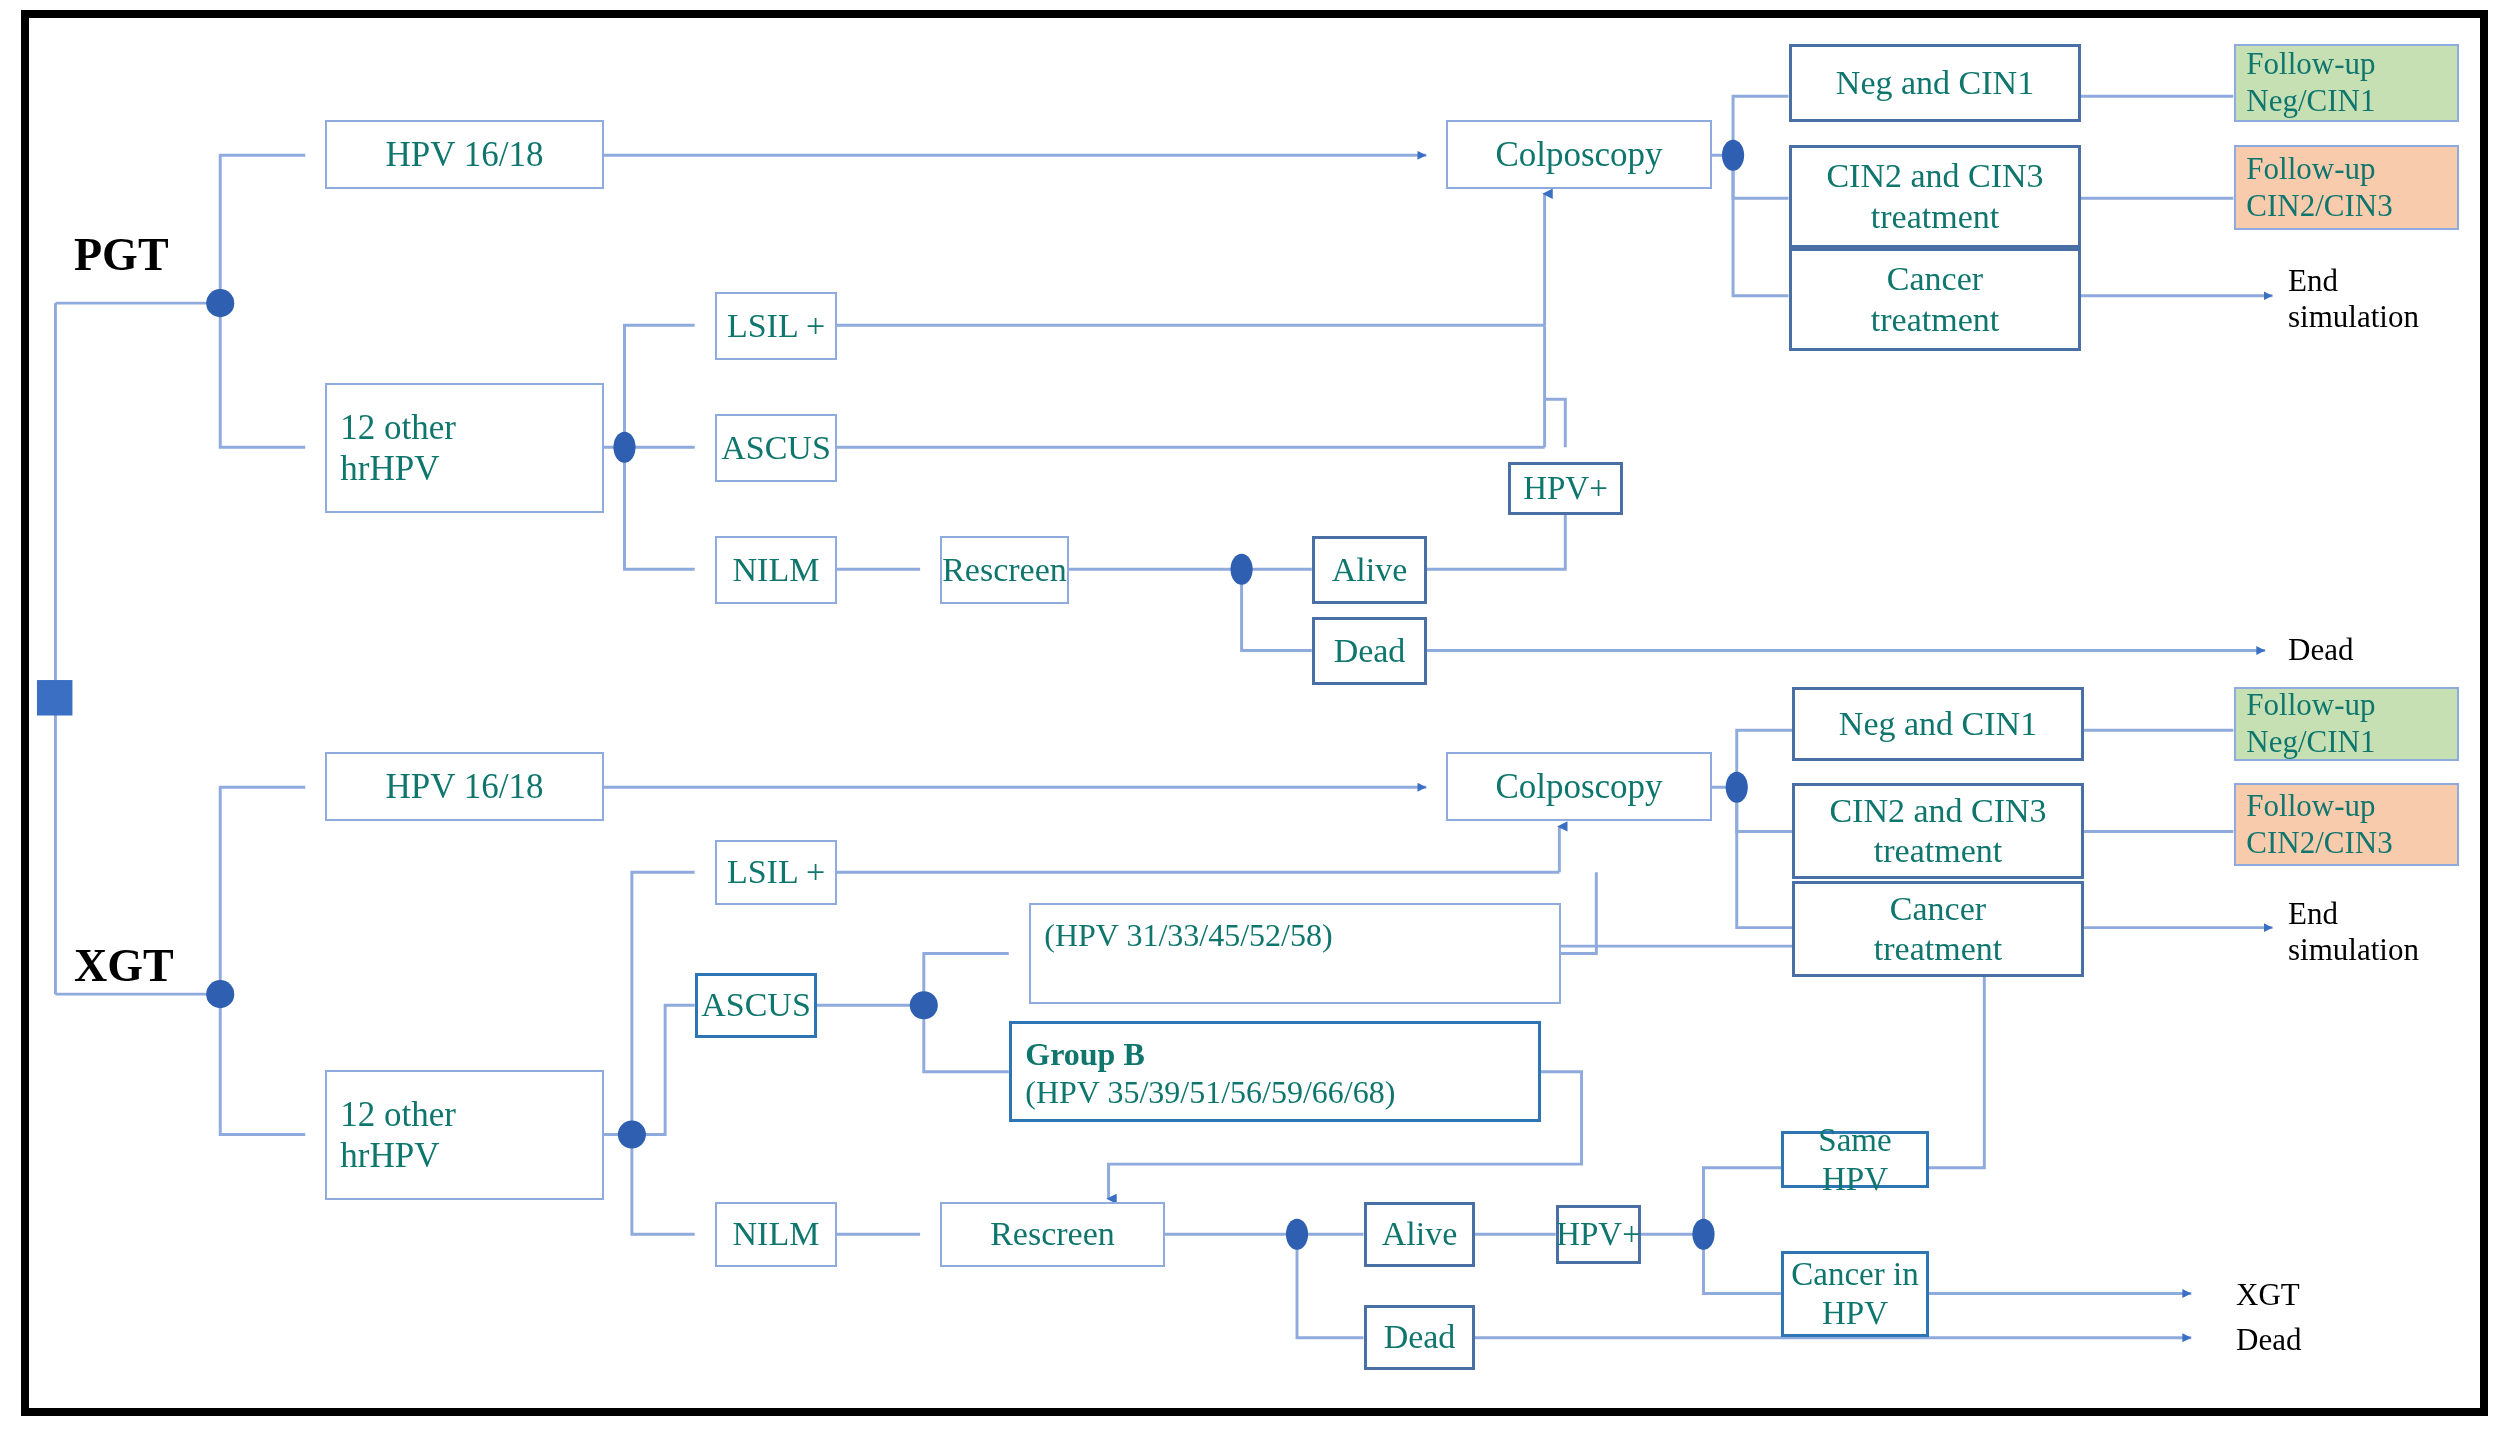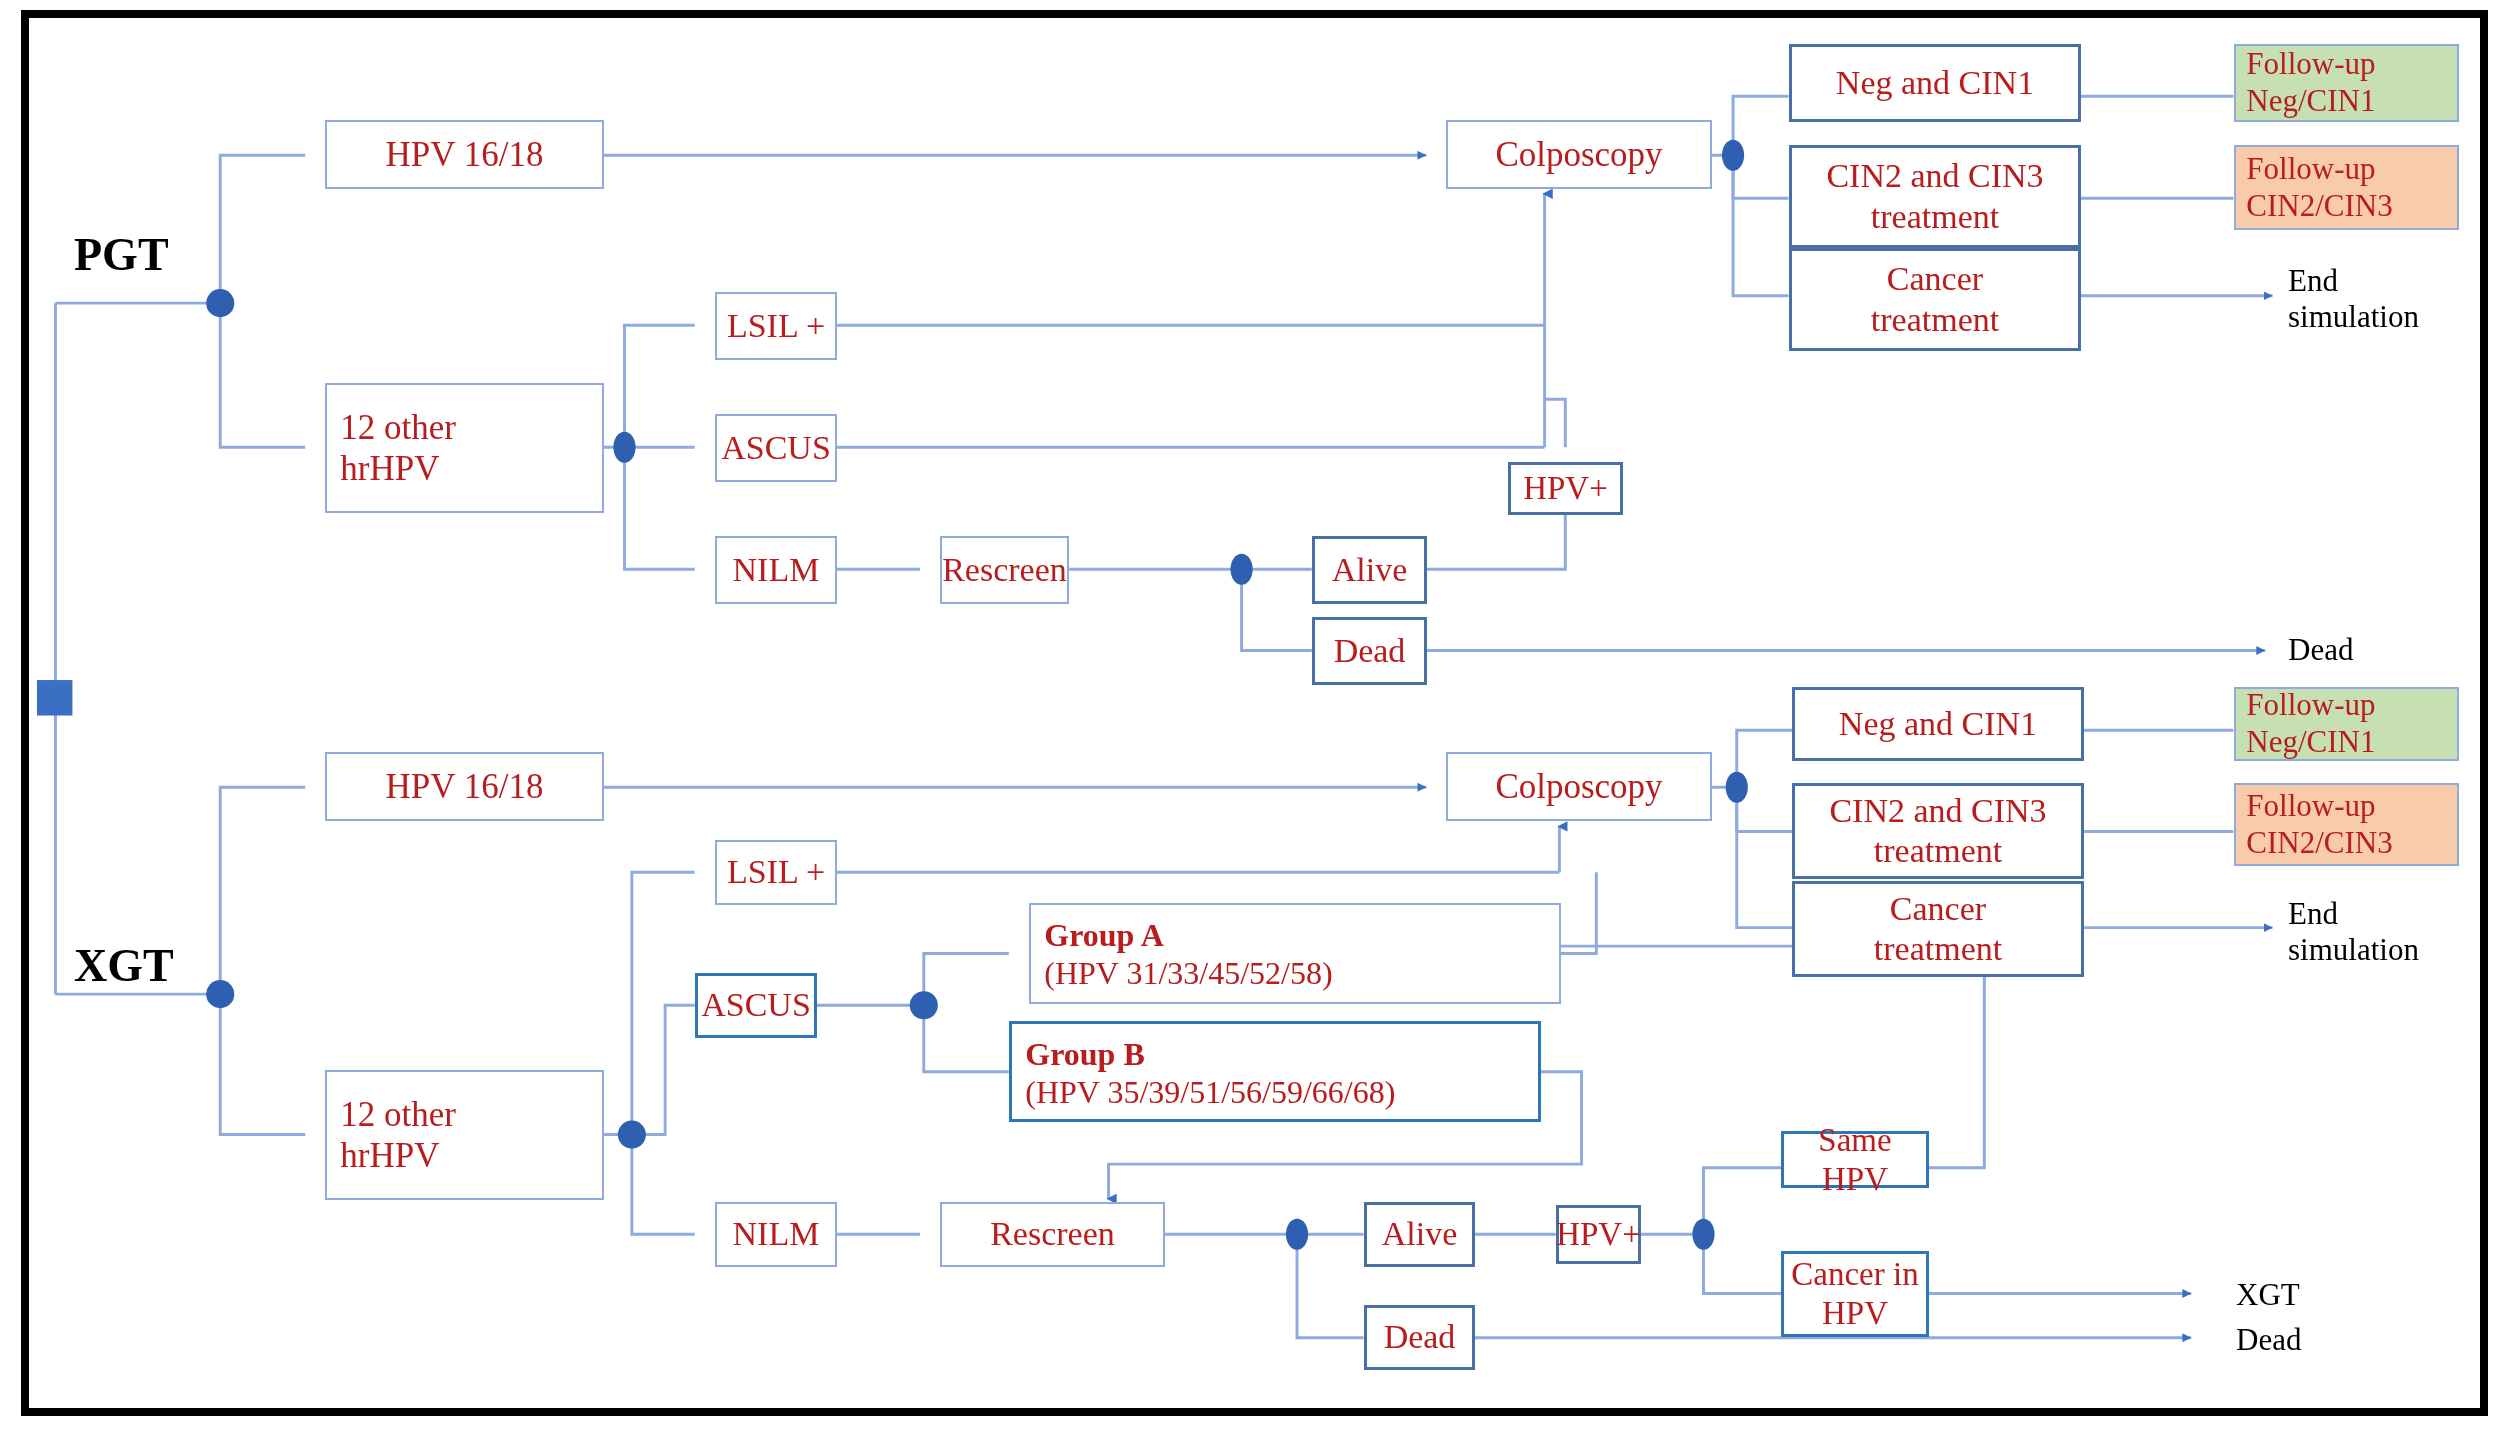--- a/index.html
+++ b/index.html
@@ -1,20 +1,20 @@
 <!DOCTYPE html>
 <html style="font-size:12px"><head>
 <meta charset="utf-8">
 <style>
   html,body{margin:0;padding:0;background:#ffffff;}
   body{font-family:"Liberation Serif", serif;}
   #stage{position:relative;width:2512px;height:1451px;background:#ffffff;overflow:hidden;}
   #frame{position:absolute;left:21px;top:10.3px;width:2467px;height:1406px;border:8.1px solid #000000;box-sizing:border-box;background:#fff;}
   svg#wires{position:absolute;left:0;top:0;width:2512px;height:1451px;}
-  .node{position:absolute;box-sizing:border-box;background:#ffffff;display:flex;align-items:center;justify-content:center;text-align:center;color:#b91c1c;line-height:1.18;font-family:Liberation Serif, serif;}
+  .node{position:absolute;box-sizing:border-box;background:#ffffff;display:flex;align-items:center;justify-content:center;text-align:center;color:#0f766e;line-height:1.18;font-family:Liberation Serif, serif;}
   .n-light{border:2.2px solid #8faadc;margin-left:20px;}
   .n-dark{border:3px solid #4a6fa5;}
   .n-mid{border:3px solid #2e75b6;}
   .n-green{border:2.2px solid #8faadc;background:#c6e0b4;}
   .n-orange{border:2.2px solid #8faadc;background:#f8cbad;}
   .n-left{justify-content:flex-start;text-align:left;padding-left:13.3px;}
   .lbl{position:absolute;color:#000;white-space:pre;}
   .lbl-bold{font-weight:bold;}
   .grp-title{font-weight:bold;display:block;}
 </style>
@@ -186,21 +186,20 @@
   <div class="node n-light" style="left:305px;top:752px;width:279px;height:69px;font-size:35px;">HPV 16/18</div>
 
   <div class="node n-light n-left" style="left:305px;top:1070px;width:279px;height:130px;font-size:35px;white-space:pre-line;">12 other
 hrHPV</div>
 
   <div class="node n-light" style="left:695px;top:840px;width:122px;height:65px;font-size:34px;">LSIL +</div>
   <div class="node n-mid" style="left:695px;top:973px;width:122px;height:65px;font-size:34px;">ASCUS</div>
   <div class="node n-light" style="left:695px;top:1202px;width:122px;height:65px;font-size:34px;">NILM</div>
 
   <div class="node n-light n-left" style="left:1009px;top:903px;width:532px;height:101px;font-size:32px;display:block;padding-top:12px;">
-    <span class="grp-title">Group A</span>
     <span>(HPV 31/33/45/52/58)</span>
   </div>
 
   <div class="node n-mid n-left" style="left:1009px;top:1021px;width:532px;height:101px;font-size:32px;display:block;padding-top:12px;">
     <span class="grp-title">Group B</span>
     <span>(HPV 35/39/51/56/59/66/68)</span>
   </div>
 
   <div class="node n-light" style="left:920px;top:1202px;width:225px;height:65px;font-size:34px;">Rescreen</div>
 

